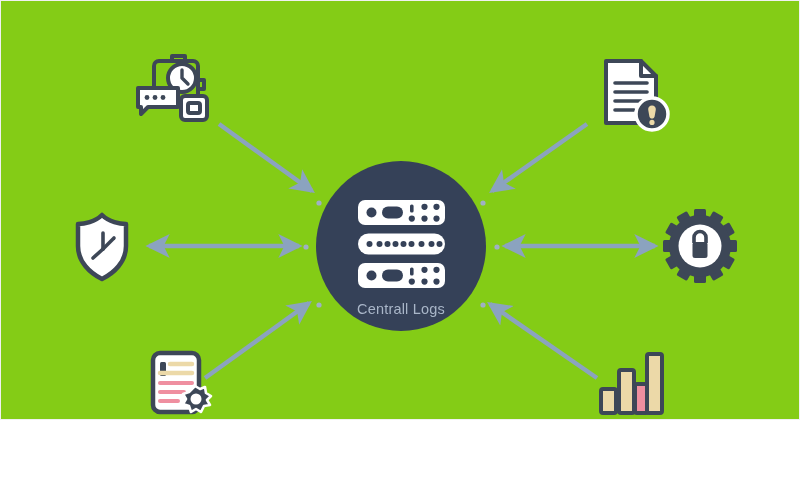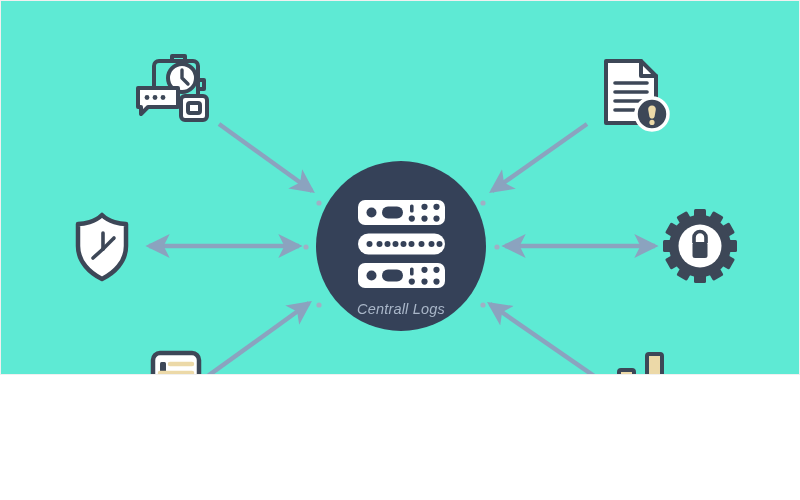--- a/index.html
+++ b/index.html
@@ -6,26 +6,25 @@
     margin: 0;
     padding: 0;
     background: #ffffff;
   }
   body {
     font-family: "Liberation Sans", sans-serif;
   }
   #canvas {
     position: relative;
     width: 800px;
-    height: 375px;
-    background: #5eead4;
+    height: 420px;
+    background: #84cc16;
     border: 1px solid #f0f0f0;
     box-sizing: border-box;
     overflow: hidden;
-    font-style: italic;
   }
   #diagram-svg {
     position: absolute;
     left: 0;
     top: 0;
     width: 800px;
     height: 500px;
   }
   .hub-label {
     font-family: "Liberation Sans", sans-serif;

